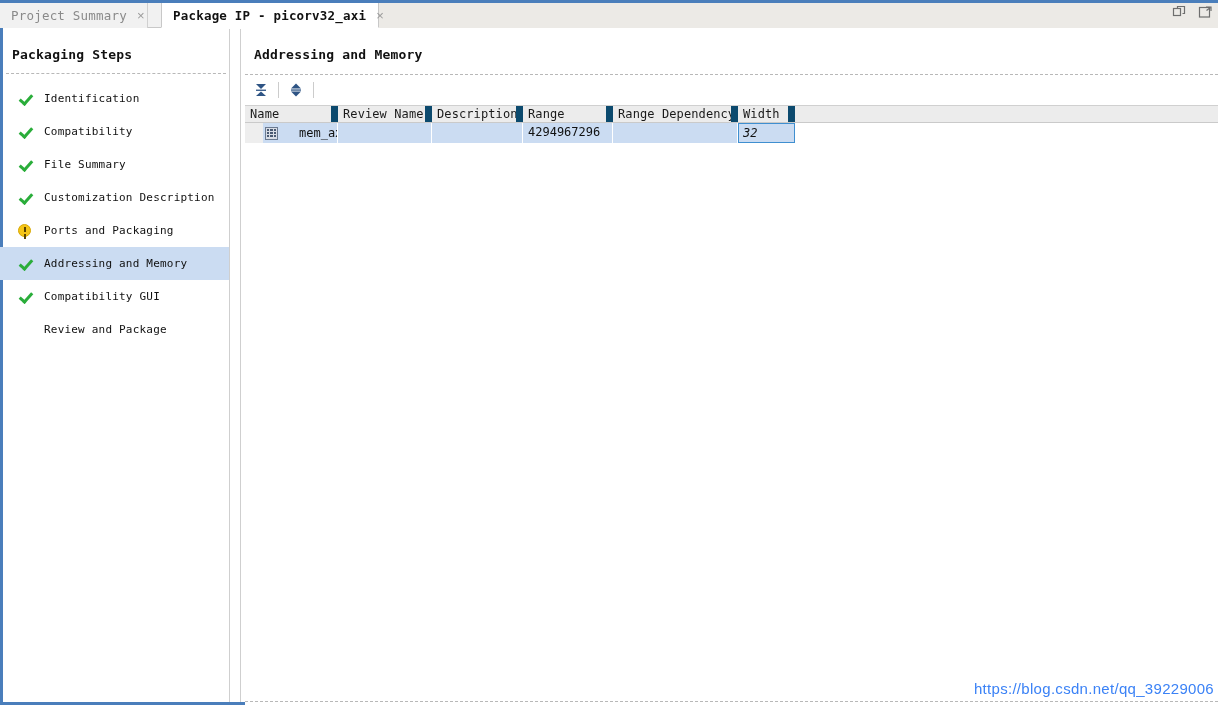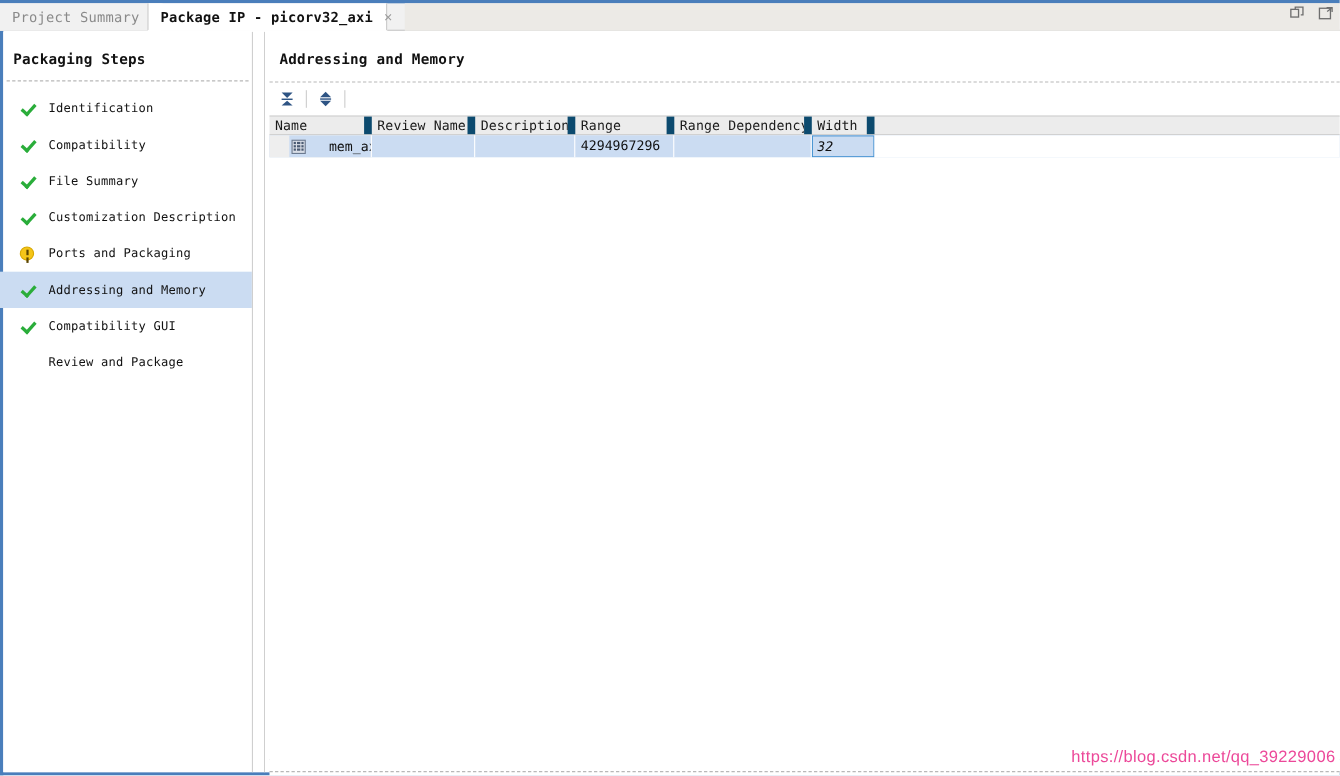--- a/index.html
+++ b/index.html
@@ -49,21 +49,21 @@
     cursor: default;
     text-align: right;
   }
   .tab.inactive {
     left: 0; width: 148px;
     background: #f1f1f1;
     color: #8a8a8a;
     border-right: 1px solid #d0d0d0;
   }
   .tab.active {
-    left: 134px; width: 218px;
+    left: 161px; width: 218px;
     background: #ffffff;
     color: #111111;
     font-weight: bold;
     border-left: 1px solid #c8c8c8;
     border-right: 1px solid #c8c8c8;
     border-bottom: 1px solid #ffffff;
   }
   .tab .tab-label { white-space: nowrap; }
   .tab .tab-close {
     margin-left: auto; padding-left: 10px;
@@ -304,21 +304,21 @@
     position: absolute; left: 4px; top: 672px;
     width: 973px; height: 0;
     border-top: 1px dashed #b8b8b8;
   }
 
   
   .watermark {
     position: absolute; right: 4px; top: 680px;
     font-family: "Liberation Sans", sans-serif;
     font-size: 15px;
-    color: #ec4899;
+    color: #3b82f6;
     letter-spacing: 0.3px;
     white-space: nowrap;
     pointer-events: none;
     user-select: none;
   }
 </style>
 </head>
 <body>
 
 <div id="app">

